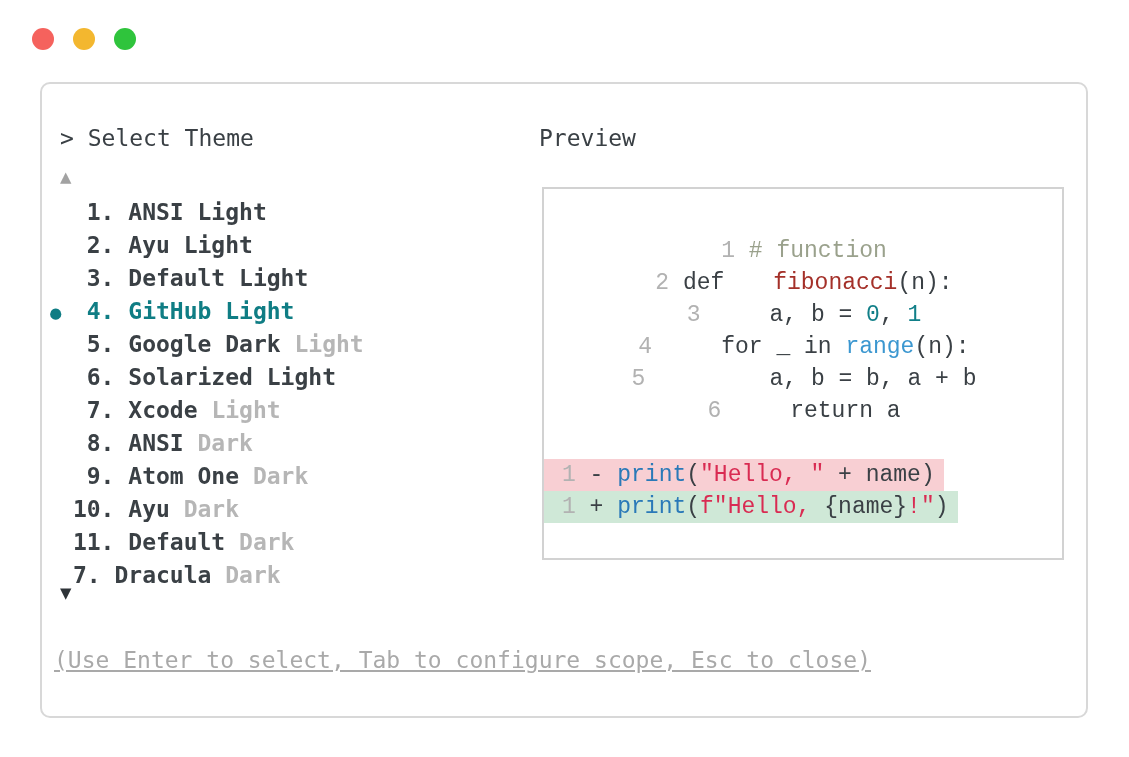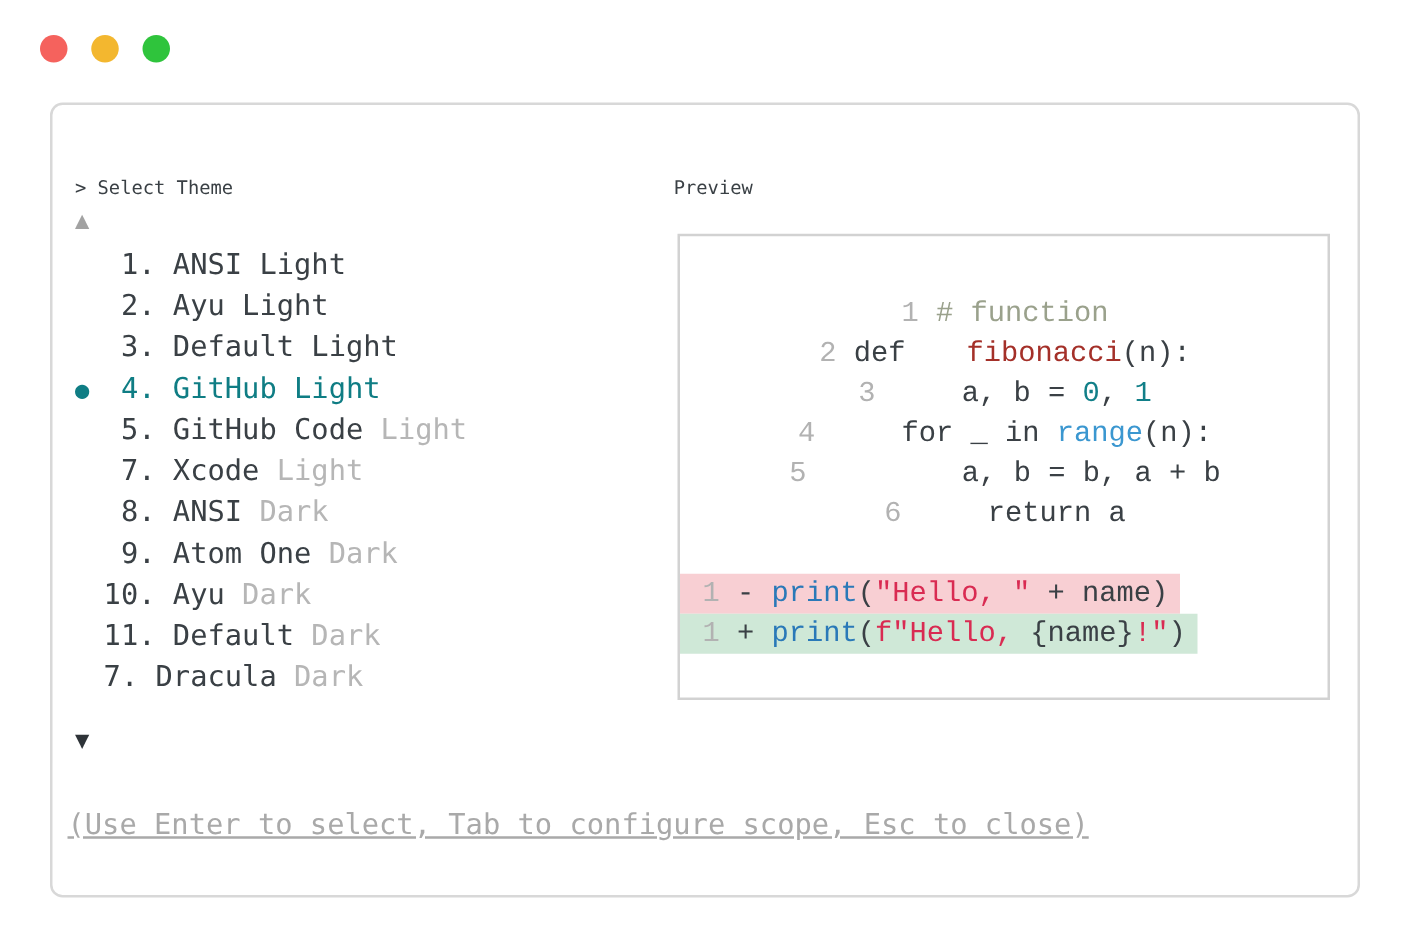--- a/index.html
+++ b/index.html
@@ -10,29 +10,29 @@
 
   .traffic-lights { position:absolute; left:32px; top:28px; display:flex; gap:19px; }
   .light { width:22px; height:22px; border-radius:50%; display:inline-block; }
   .light.red    { background:var(--trafficRed); }
   .light.yellow { background:var(--trafficYellow); }
   .light.green  { background:var(--trafficGreen); }
 
   .window { position:absolute; left:40px; top:82px; width:1048px; height:636px;
     border:2px solid var(--windowBorder); border-radius:10px; background:#fff; }
 
-  .prompt, .preview-title { position:absolute; top:54px; font-size:15px; line-height:24px;
+  .prompt, .preview-title { position:absolute; top:42px; font-size:23px; line-height:24px;
     color:var(--ink); white-space:pre;text-align:center; }
   .prompt { left:18px; }
   .preview-title { left:497px; }
 
   .scroll-up   { position:absolute; left:18px; top:80px;  font-size:19px; color:var(--arrowUp);   line-height:24px; }
   .scroll-down { position:absolute; left:18px; top:496px; font-size:19px; color:var(--arrowDown); line-height:24px; }
 
-  .theme-list { position:absolute; left:18px; top:112px; }
+  .theme-list { position:absolute; left:8px; top:112px;font-weight:bold; }
   .theme-row { white-space:pre; font-size:23px; line-height:32px; color:var(--ink); }
   .theme-row .dim { color:var(--dim);text-align:center; }
   .theme-row.selected .sel-marker,
   .theme-row.selected .num,
   .theme-row.selected .main { color:var(--accent); }
   .sel-marker { font-size:19px; }
 
   .footer { position:absolute; left:12px; top:560px; font-size:23px; line-height:32px;
     color:var(--footerGray); white-space:pre;text-decoration:underline; }
 
@@ -72,21 +72,22 @@
 
     <div class="preview-title">Preview</div>
 
     <div class="scroll-up">▲</div>
 
     <div class="theme-list" id="theme-list">
         <div class="theme-row"><span class="sel-marker">  </span><span class="num"> 1. </span><span class="main">ANSI Light</span></div>
         <div class="theme-row"><span class="sel-marker">  </span><span class="num"> 2. </span><span class="main">Ayu Light</span></div>
         <div class="theme-row"><span class="sel-marker">  </span><span class="num"> 3. </span><span class="main">Default Light</span></div>
         <div class="theme-row selected"><span class="sel-marker">● </span><span class="num"> 4. </span><span class="main">GitHub Light</span></div>
-        <div class="theme-row"><span class="sel-marker">  </span><span class="num"> 5. </span><span class="main">GitHub Code</span><span class="dim"> Light</span></div>
+        <div class="theme-row"><span class="sel-marker">  </span><span class="num"> 5. </span><span class="main">Google Dark</span><span class="dim"> Light</span></div>
+        <div class="theme-row"><span class="sel-marker">  </span><span class="num"> 6. </span><span class="main">Solarized Light</span></div>
         <div class="theme-row"><span class="sel-marker">  </span><span class="num"> 7. </span><span class="main">Xcode</span><span class="dim"> Light</span></div>
         <div class="theme-row"><span class="sel-marker">  </span><span class="num"> 8. </span><span class="main">ANSI</span><span class="dim"> Dark</span></div>
         <div class="theme-row"><span class="sel-marker">  </span><span class="num"> 9. </span><span class="main">Atom One</span><span class="dim"> Dark</span></div>
         <div class="theme-row"><span class="sel-marker">  </span><span class="num">10. </span><span class="main">Ayu</span><span class="dim"> Dark</span></div>
         <div class="theme-row"><span class="sel-marker">  </span><span class="num">11. </span><span class="main">Default</span><span class="dim"> Dark</span></div>
         <div class="theme-row"><span class="sel-marker">  </span><span class="num">7. </span><span class="main">Dracula</span><span class="dim"> Dark</span></div>
       </div>
 
     <div class="scroll-down">▼</div>
 

